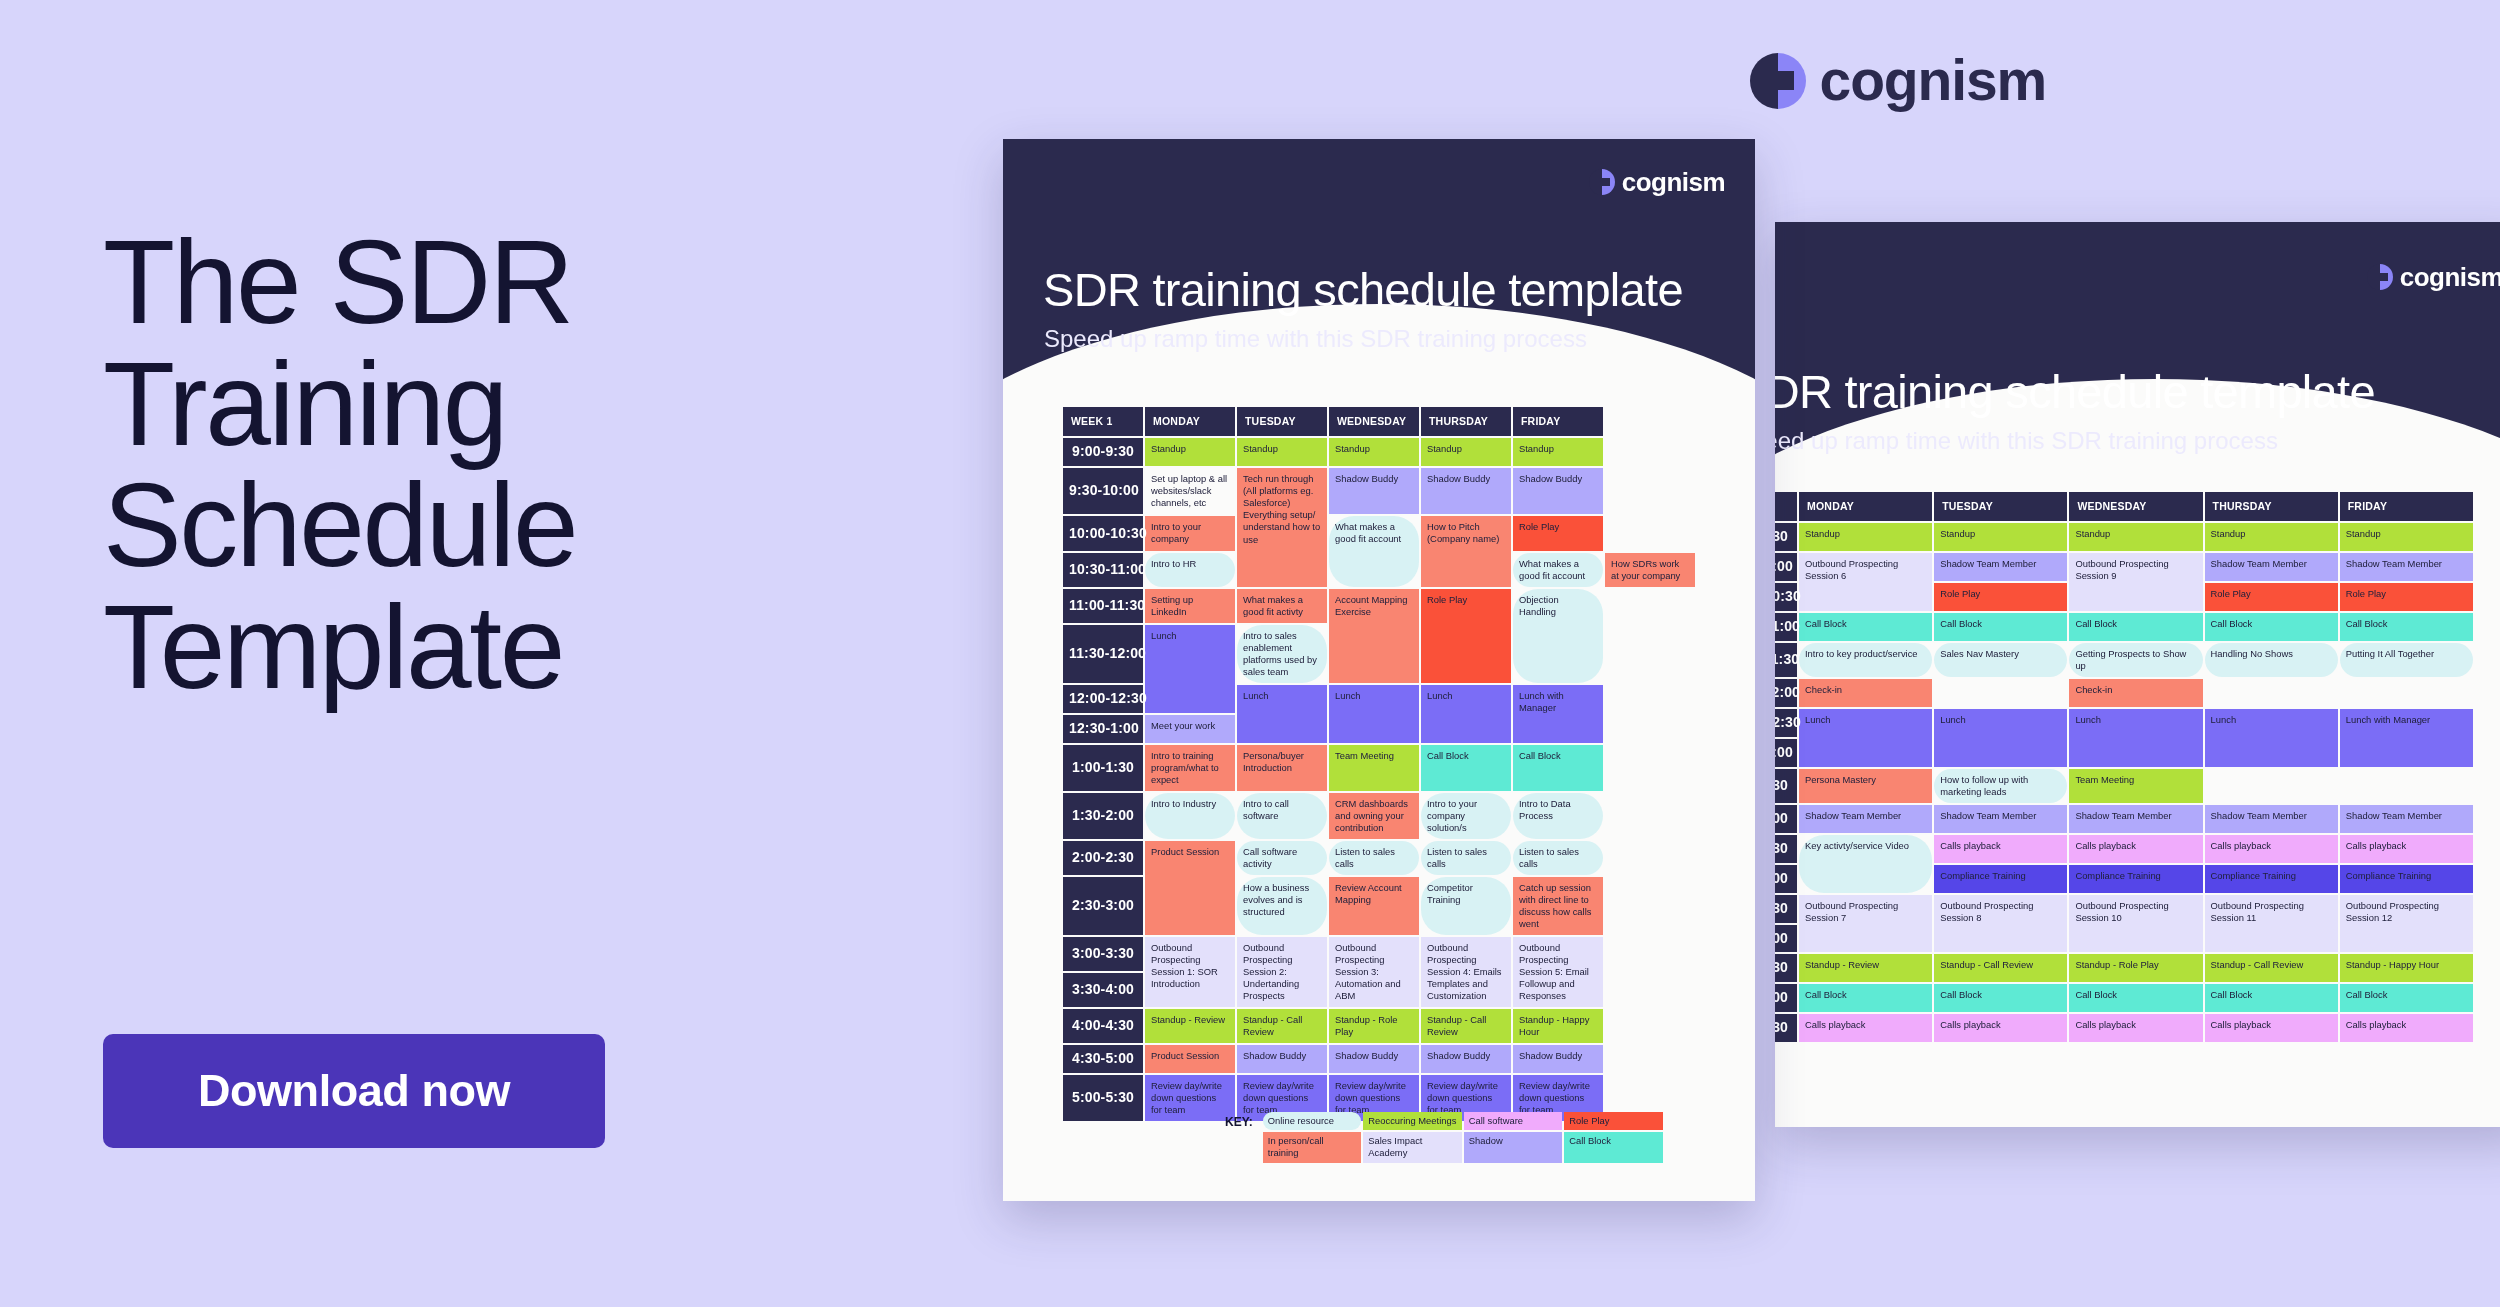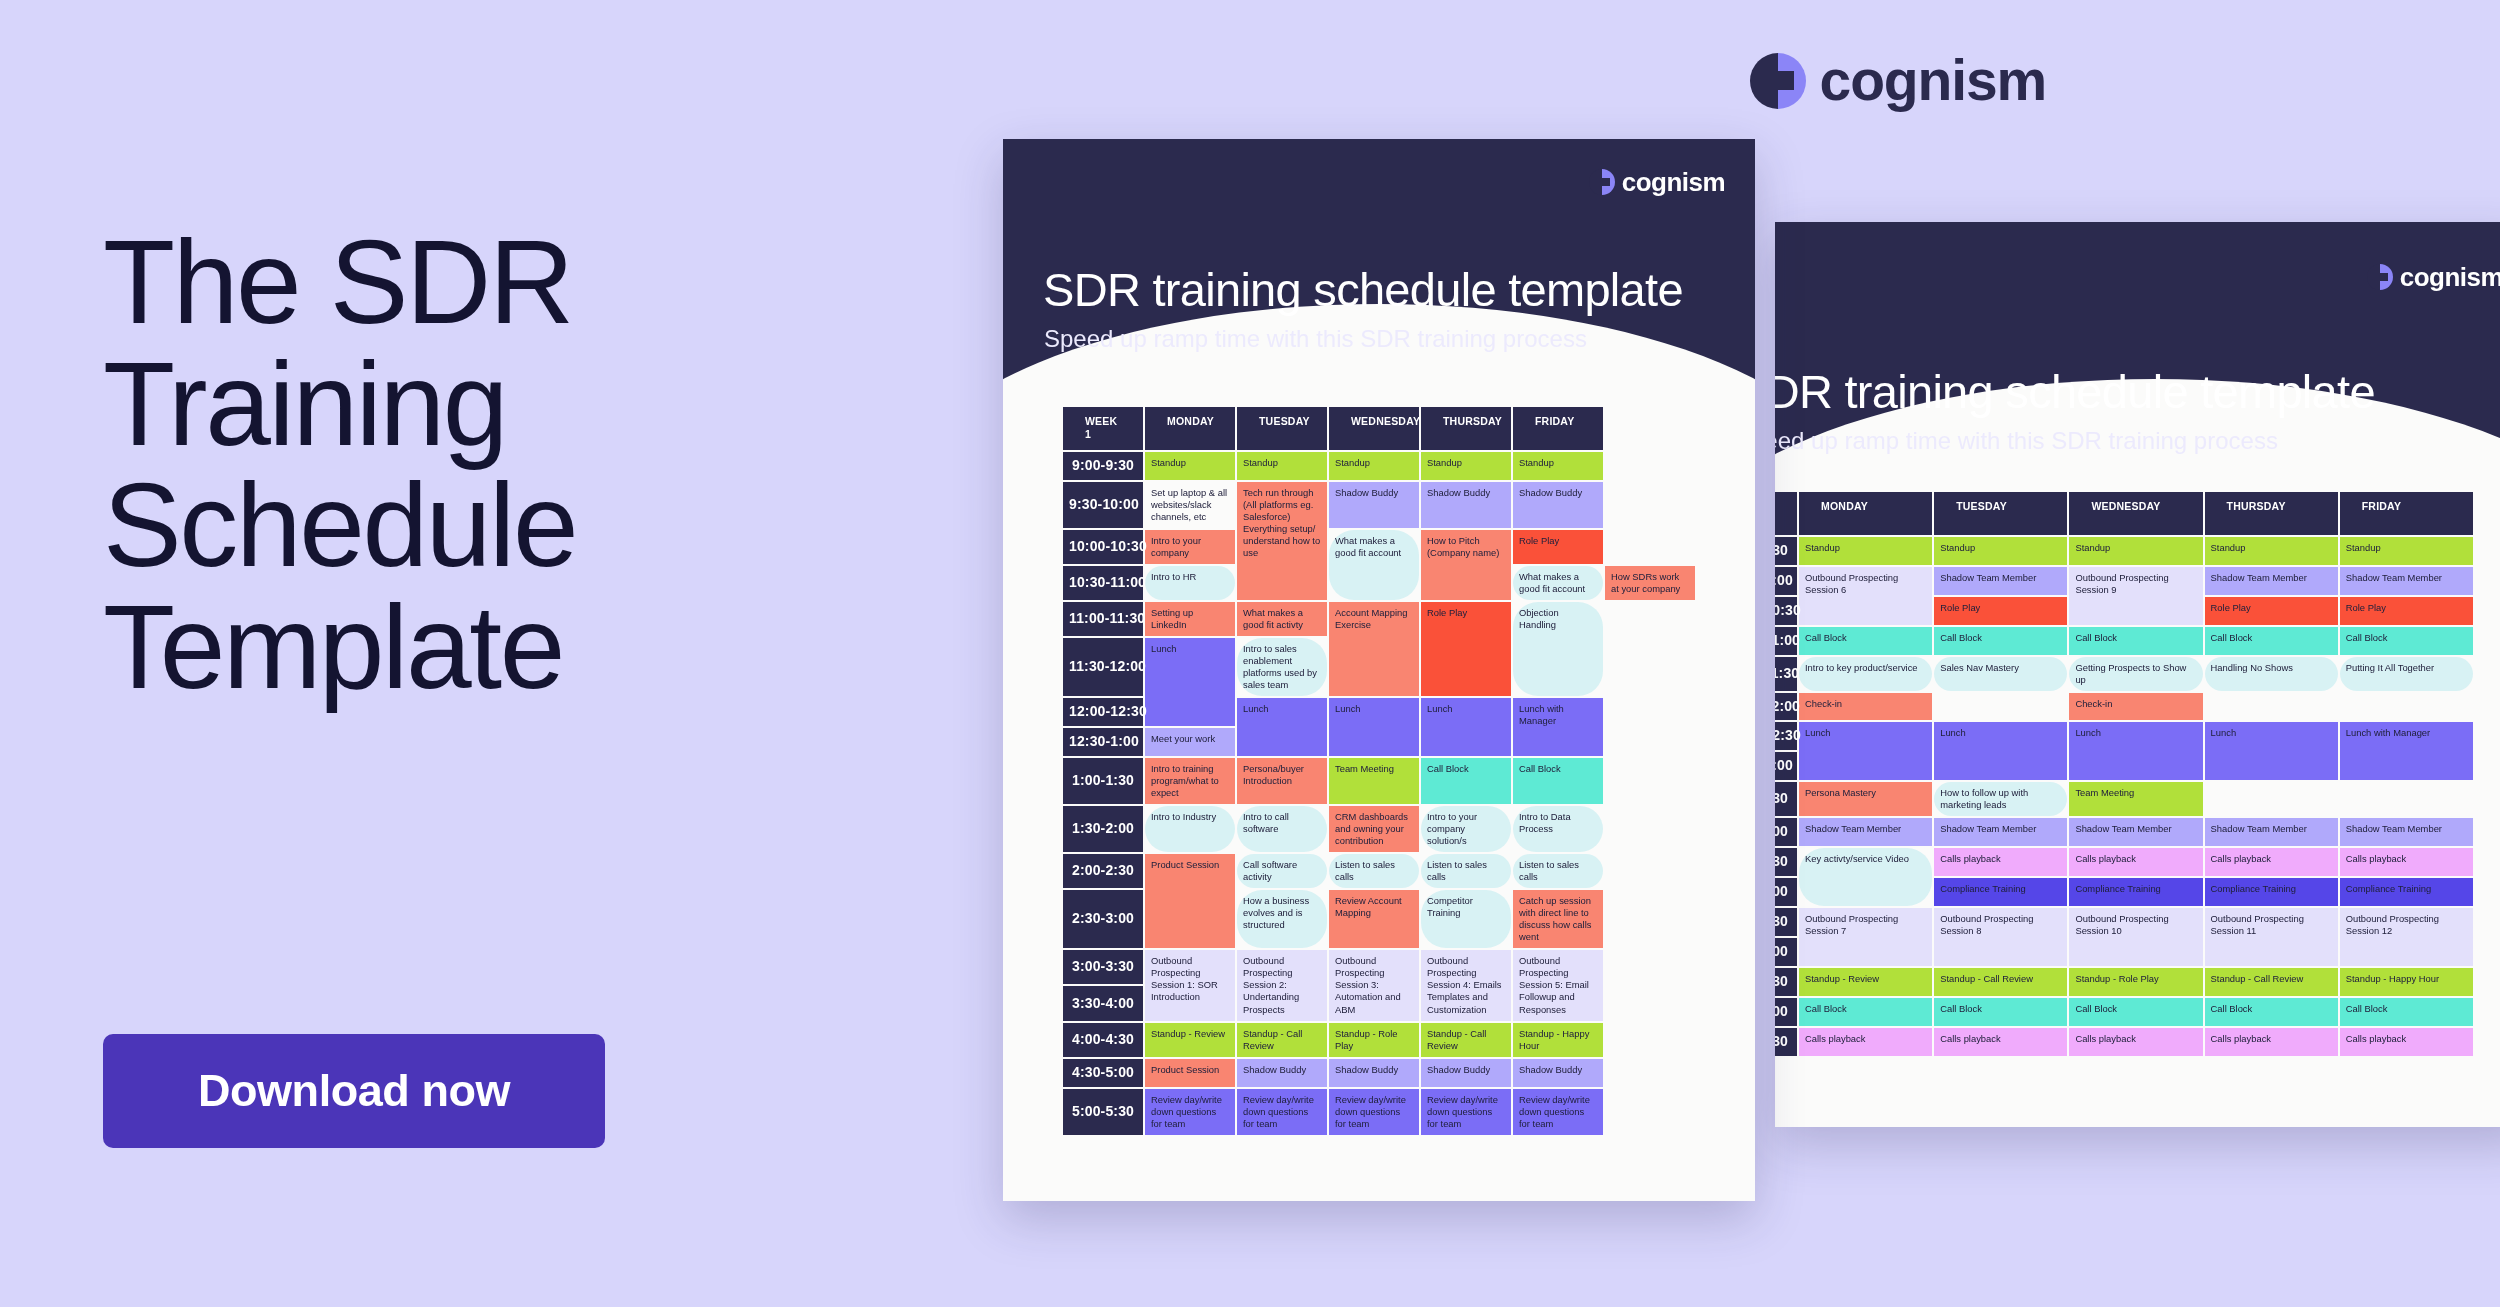--- a/index.html
+++ b/index.html
@@ -78,21 +78,21 @@
   .doc-back  .doc-sub   { left: -40px; top: 205px; font-size: 24px; }
 
   
   .sched { position: absolute; border-collapse: separate; border-spacing: 2px; table-layout: fixed; }
   .doc-front .sched { left: 58px; top: 266px; width: 636px; font-size: 9.4px; }
   .doc-back  .sched { left: -60px; top: 268px; width: 760px; font-size: 9.4px; }
 
   .sched th, .sched td { vertical-align: top; padding: 5px 6px; line-height: 1.28; }
   .sched th {
     background:#2b2a4e; color:#fff; font-size: 10.5px; font-weight:700;
-    text-align:left; letter-spacing:.02em; padding: 8px 22px;
+    text-align:left; letter-spacing:.02em; padding: 8px 8px;
   }
   .sched td.time {
     background:#2b2a4e; color:#fff; font-weight:700; font-size: 14px;
     text-align:center; vertical-align: middle; letter-spacing:.01em; white-space:nowrap;
   }
   .sched td.cell { color:#20203c; }
   .sched col.c-time { width: 80px; }
 
   
   .c-online    { background:#d8f2f4;border-radius:25px; }
@@ -442,15 +442,28 @@
           <tr>
             <td class="time">5:00-5:30</td>
             <td class="cell c-lunch">Review day/write down questions for team</td>
             <td class="cell c-lunch">Review day/write down questions for team</td>
             <td class="cell c-lunch">Review day/write down questions for team</td>
             <td class="cell c-lunch">Review day/write down questions for team</td>
             <td class="cell c-lunch">Review day/write down questions for team</td>
           </tr>
         </tbody>
     </table>
+    <div class="key">
+      <span class="key-label">KEY:</span>
+      <div class="key-grid">
+          <div class="key-item c-online">Online resource</div>
+          <div class="key-item c-recur">Reoccuring Meetings</div>
+          <div class="key-item c-callsw">Call software</div>
+          <div class="key-item c-roleplay">Role Play</div>
+          <div class="key-item c-inperson">In person/call training</div>
+          <div class="key-item c-sia">Sales Impact Academy</div>
+          <div class="key-item c-shadow">Shadow</div>
+          <div class="key-item c-callblock">Call Block</div>
+        </div>
+    </div>
   </div>
 
 </div>
 
 </body></html>

